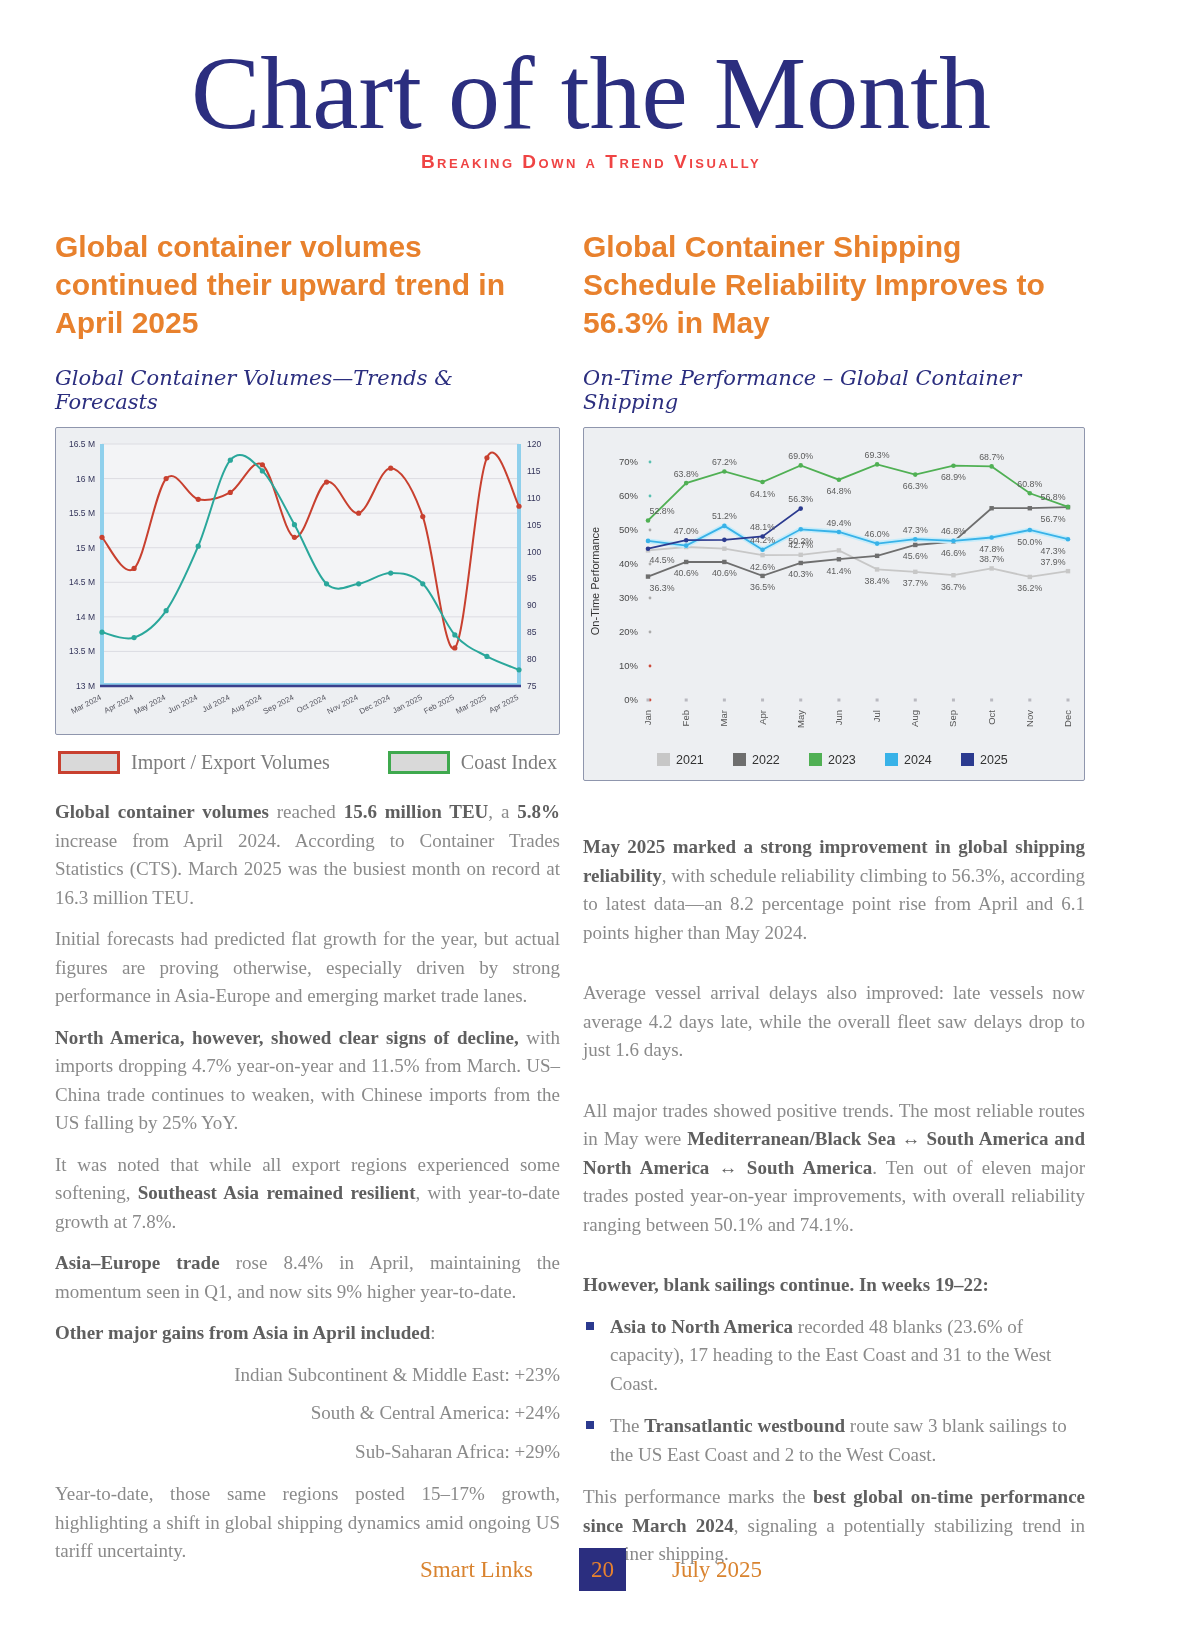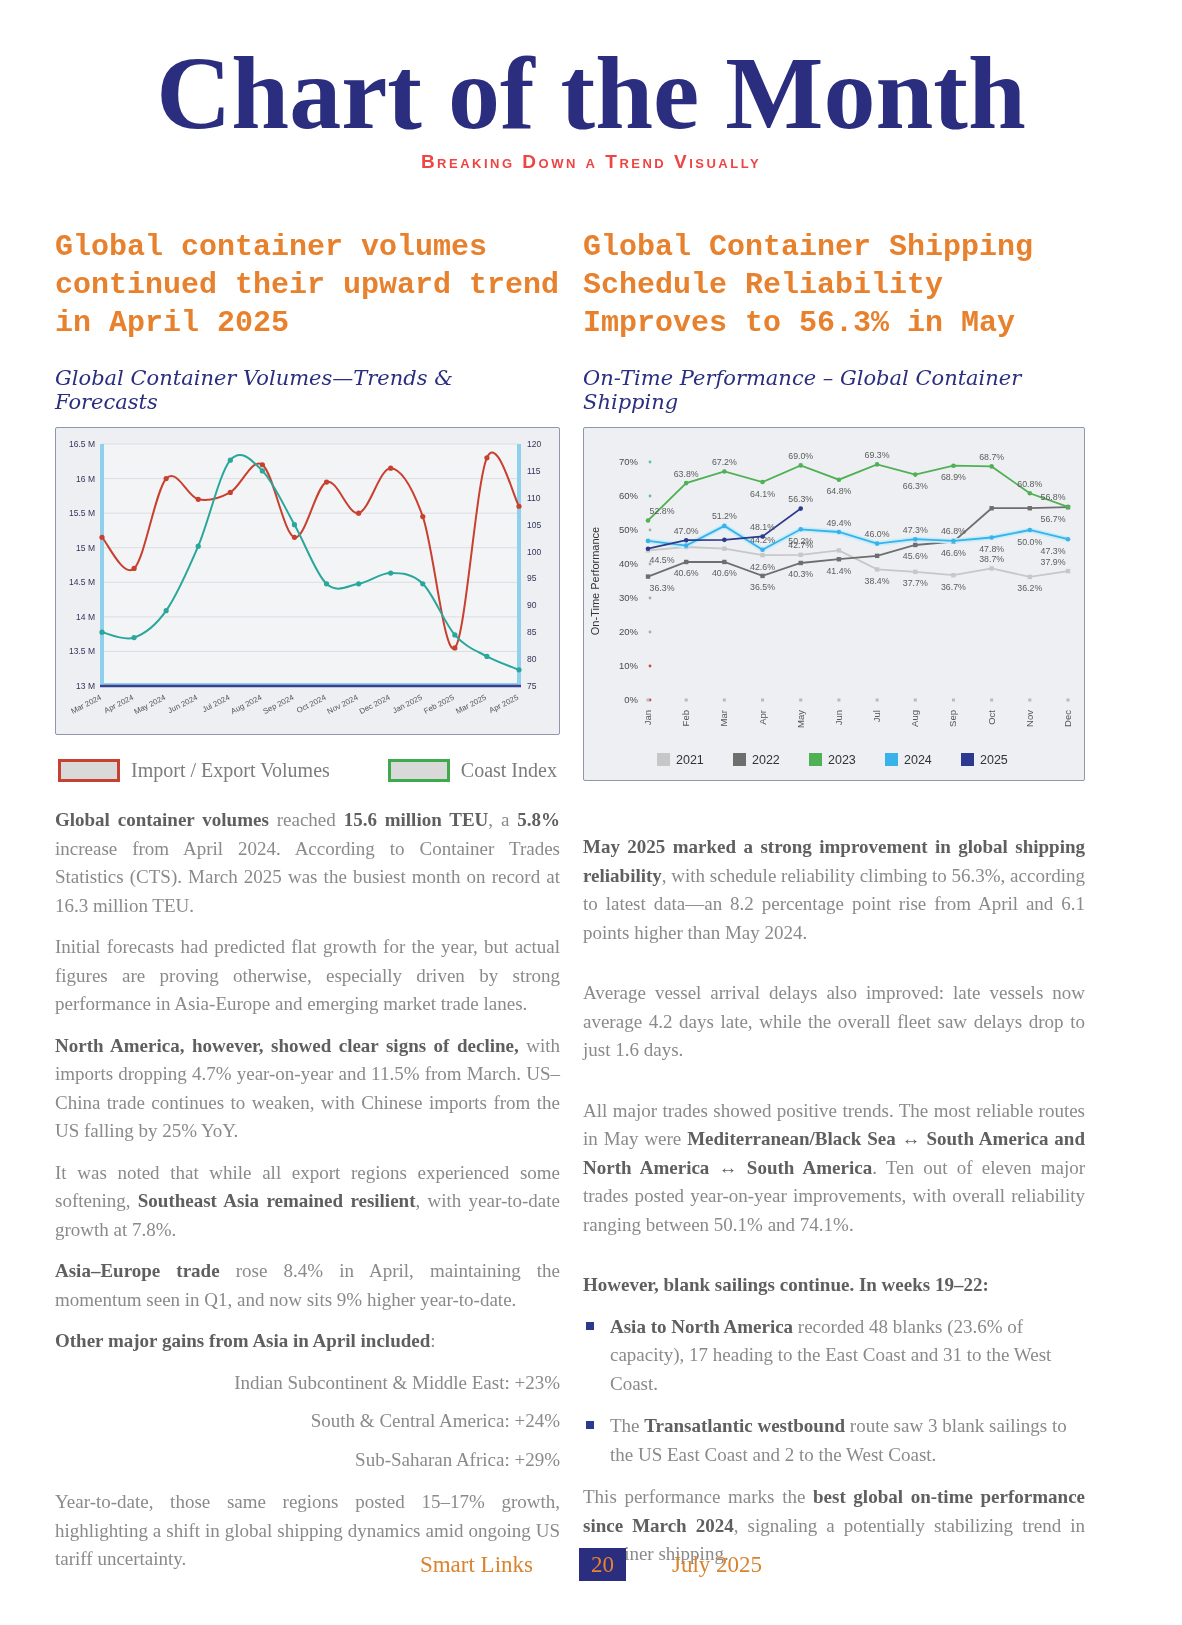--- a/index.html
+++ b/index.html
@@ -1,55 +1,55 @@
 <!DOCTYPE html>
 <html><head>
 <meta charset="utf-8">
 <style>
   html,body{margin:0;padding:0;background:#ffffff;}
   .page{position:relative;width:1182px;height:1625px;background:#ffffff;overflow:hidden;
         font-family:"Liberation Serif",serif;}
   
   .hd-title{margin:0;padding-top:38px;text-align:center;font-size:104px;line-height:1.05;
-        font-weight:700;color:#2b2e7f;font-family:"Liberation Serif",serif;letter-spacing:0px;}
+        font-weight:400;color:#2b2e7f;font-family:"Liberation Serif",serif;letter-spacing:0px;}
   .hd-sub{text-align:center;color:#ef4444;font-family:"Liberation Sans",sans-serif;
         font-weight:700;font-size:19px;letter-spacing:2.5px;font-variant:small-caps;margin-top:4px;}
   
   .col{position:absolute;top:228px;width:505px;}
   .col-left{left:55px;}
   .col-right{left:583px;width:502px;}
   .art-head{margin:0;color:#e8812d;font-size:30px;line-height:1.27;font-weight:700;
-        font-family:Liberation Mono, monospace;}
+        font-family:Liberation Sans, sans-serif;}
   .chart-cap{margin:24px 0 0;color:#2b2e7f;font-size:21px;font-style:italic;font-weight:400;
         font-family:"DejaVu Serif",serif;}
   .chart-box{margin-top:13px;background:#edeff2;border:1px solid #8f96ad;border-radius:2px;}
   .chart-box svg{display:block;}
   svg text{font-family:"Liberation Sans",sans-serif;}
   
-  .v-legend{display:flex;justify-content:center;gap:58px;margin-top:24px;align-items:center;
+  .v-legend{display:flex;justify-content:center;gap:58px;margin-top:16px;align-items:center;
         color:#7c7c7c;font-size:20px;}
   .v-leg-item{display:flex;align-items:center;}
   .swatch{display:inline-block;width:56px;height:17px;background:#d9d9d9;border:3px solid #999;
         margin-right:11px;}
   
   .bodytext{margin-top:24px;color:#8a8a8a;font-size:19px;line-height:1.5;text-align:justify;}
   .bodytext-r{margin-top:52px;}
   .bodytext p{margin:0 0 13px;}
   .bodytext b{color:#5f5f5f;}
   .gap-lg{margin-bottom:32px !important;}
   .indent-list{padding-left:40px;margin:2px 0 14px;text-align:right;}
   .indent-list div{margin-bottom:10px;}
   ul.bullets{list-style:none;margin:2px 0 12px;padding:0;text-align:left;}
   ul.bullets li{position:relative;padding-left:27px;margin-bottom:14px;}
   ul.bullets li::before{content:"";position:absolute;left:3px;top:9px;width:8px;height:8px;background:#2b3a8f;}
   
   .footer{position:absolute;left:0;right:0;top:1548px;display:flex;justify-content:center;
         align-items:center;gap:46px;font-size:23px;}
   .f-brand,.f-date{color:#d9832f;}
-  .f-page{display:flex;width:47px;height:33px;background:#2b2e7f;color:#e8822e;
+  .f-page{display:flex;width:47px;height:43px;background:#2b2e7f;color:#e8822e;
         align-items:center;justify-content:center;font-family:Liberation Serif, serif;}
 </style>
 </head>
 <body>
 
 <div class="page">
 
   <header>
     <h1 class="hd-title">Chart of the Month</h1>
     <div class="hd-sub">Breaking Down a Trend Visually</div>

